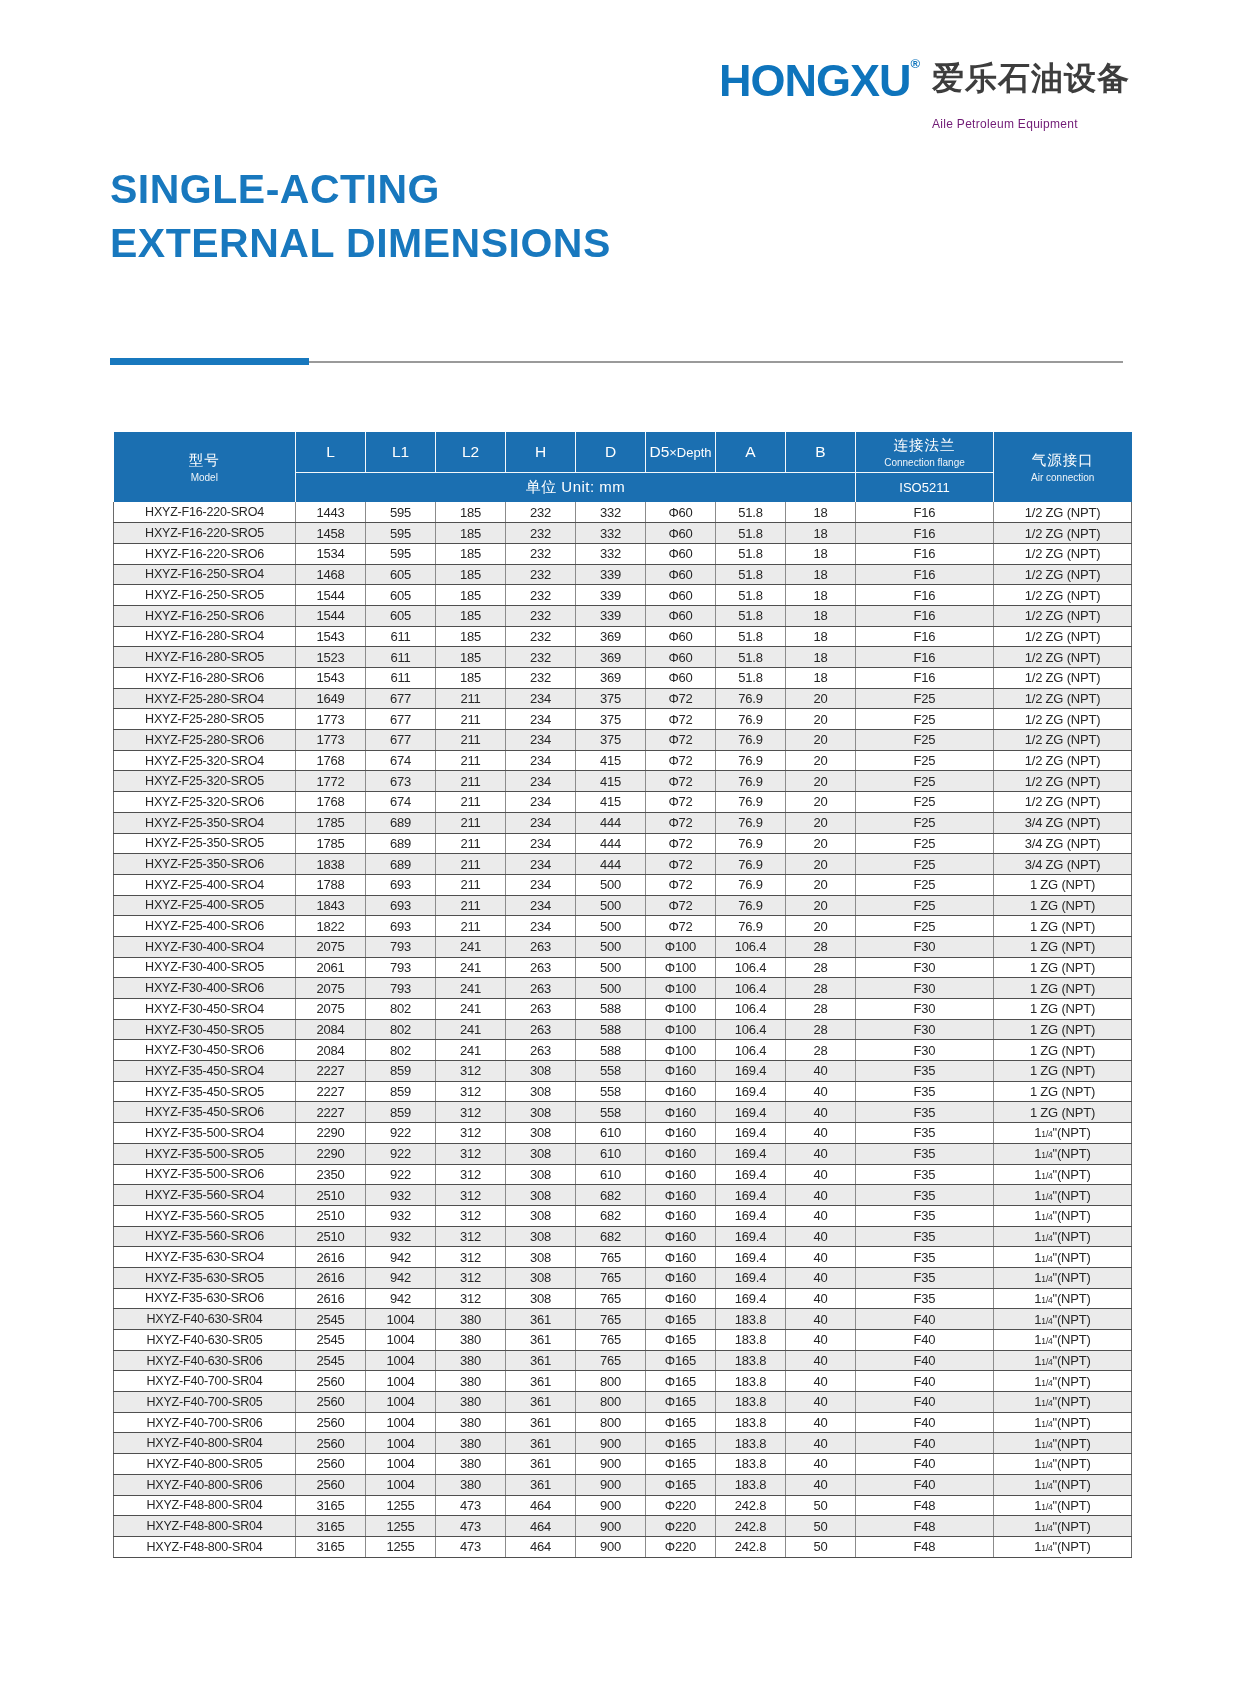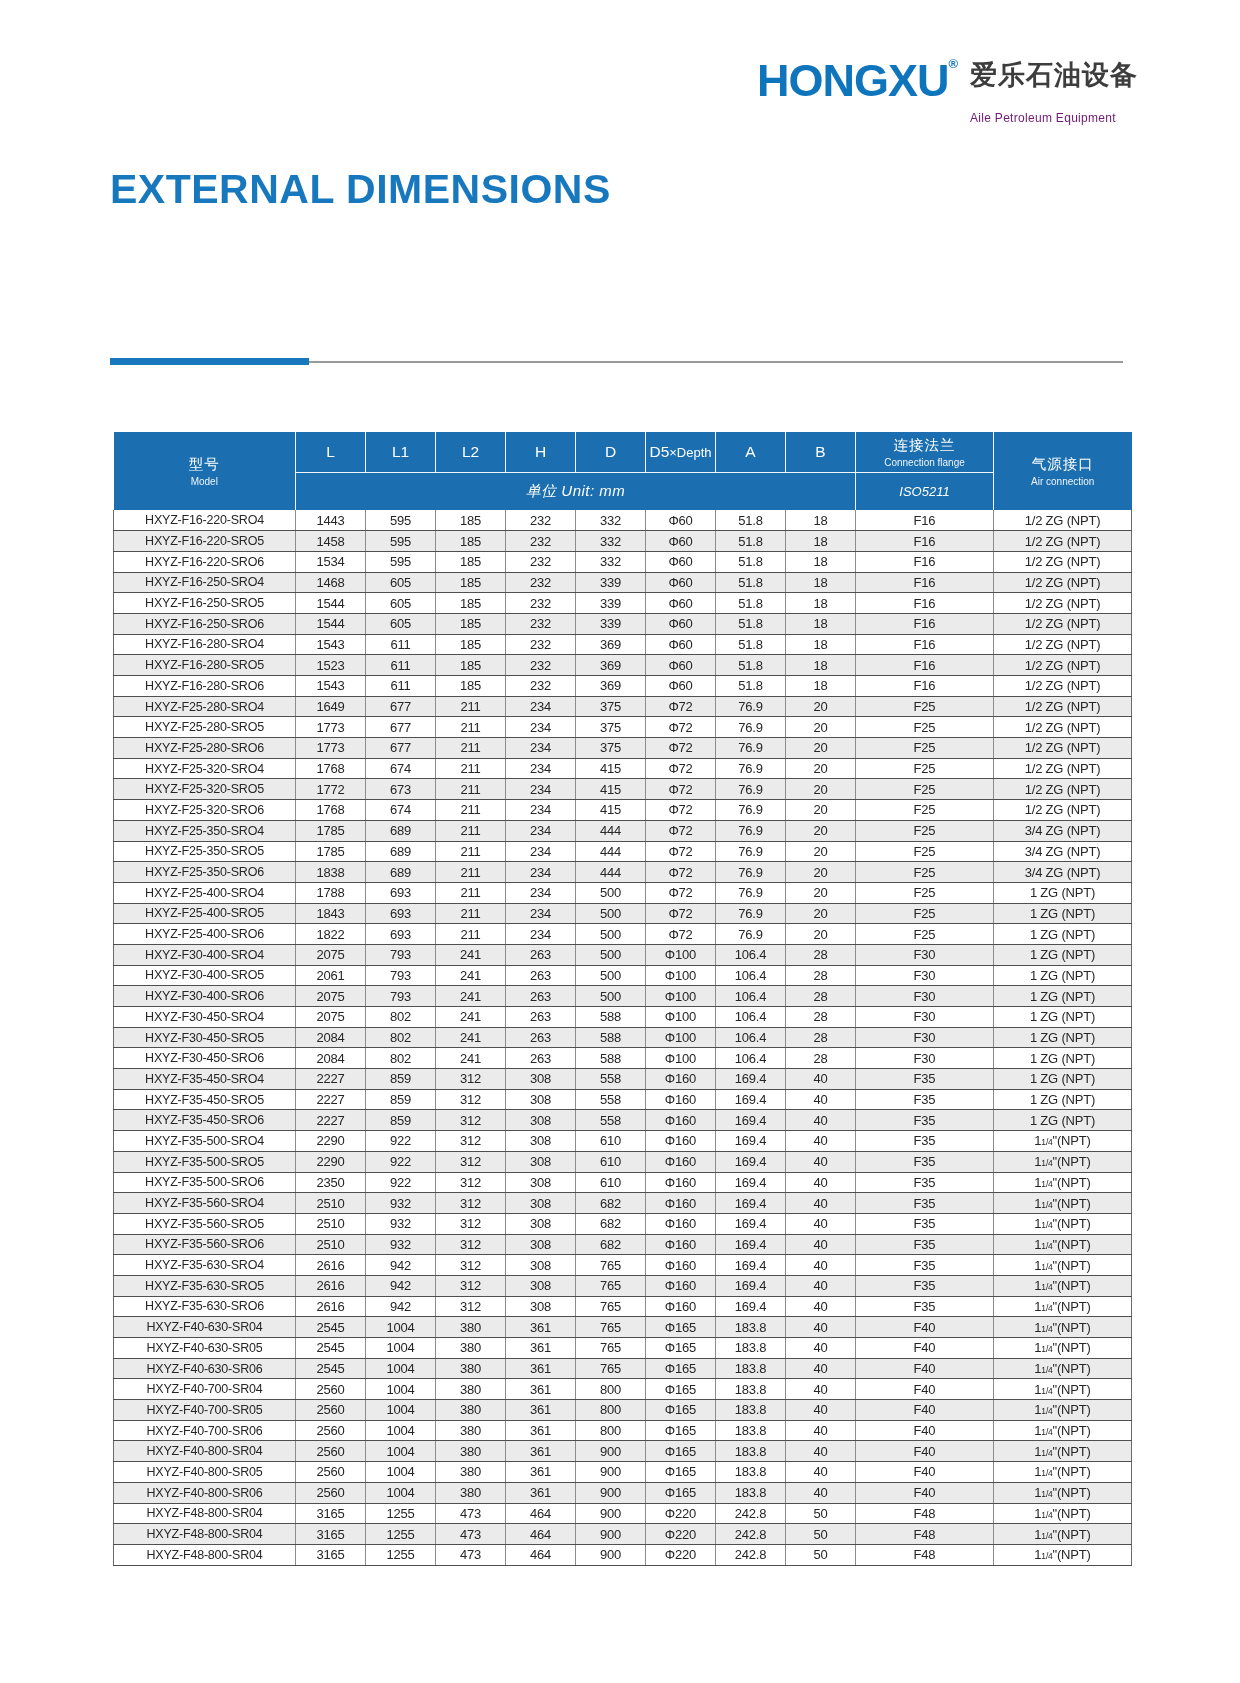--- a/index.html
+++ b/index.html
@@ -3,28 +3,28 @@
 <meta charset="utf-8">
 <style>
   * { margin:0; padding:0; box-sizing:border-box; }
   html,body { background:#fff; }
   body {
     width:1240px; height:1683px; position:relative; overflow:hidden;
     font-family:"Liberation Sans", sans-serif; color:#262626;
   }
 
   
-  .logo { position:absolute; top:58px; right:102px; display:flex; align-items:flex-start; gap:12px; }
+  .logo { position:absolute; top:58px; right:110px; display:flex; align-items:flex-start; gap:12px; }
   .brand-wrap { display:flex; align-items:flex-start; }
   .brand {
     font-size:45px; font-weight:800; letter-spacing:-1px; color:#0e74bc; line-height:1;
   }
   .brand-reg { font-size:13px; font-weight:700; color:#0e74bc; margin-top:-2px; }
   .logo-cn-block { display:flex; flex-direction:column; margin-top:2px; }
-  .logo-cn { font-size:27px; font-weight:700; color:#3d3d3d; line-height:1.15; letter-spacing:1px; }
+  .logo-cn { font-size:32px; font-weight:700; color:#3d3d3d; line-height:1.15; letter-spacing:1px; }
   .logo-en { font-size:12px; color:#701a75; letter-spacing:.3px; margin-top:20px; }
 
   
   .title-block { position:absolute; left:110px; top:162px; }
   .title-line { font-size:41px; font-weight:600; color:#1878be; line-height:1.32; letter-spacing:.5px; }
   .title-cn { font-size:46px; color:#262626; margin-top:10px; letter-spacing:2px; }
   .title-cn .bold { font-weight:800; }
   .title-cn .light { font-weight:400; }
 
   
@@ -34,21 +34,21 @@
 
   
   .spec-table {
     position:absolute; left:113px; top:432px; width:1018px;
     border-collapse:collapse; table-layout:fixed;
   }
   .spec-table thead th, .spec-table thead td {
     background:#1b6fb1; color:#fff; font-weight:400; text-align:center; vertical-align:middle;
   }
   .hr1 { height:40px; }
-  .hr2 { height:38px;font-style:italic; }
+  .hr2 { height:30px; }
   thead .sep-l { border-left:1px solid rgba(255,255,255,.95); }
   thead .sep-t { border-top:1px solid rgba(255,255,255,.95); }
   .h-cn { display:block; font-size:14.5px; letter-spacing:1px; }
   .h-en { display:block; font-size:10px; opacity:.92; margin-top:2px; }
   .h-dim { font-size:15.5px; }
   .h-d5-main { font-size:15.5px; }
   .h-d5-sub { font-size:13px; }
   .h-unit { font-size:15px; letter-spacing:.5px; }
   .h-iso { font-size:13px; }
   th.air-th {
@@ -76,20 +76,21 @@
     <span class="brand">HONGXU</span>
     <span class="brand-reg">®</span>
   </div>
   <div class="logo-cn-block">
     <span class="logo-cn">爱乐石油设备</span>
     <span class="logo-en">Aile Petroleum Equipment</span>
   </div>
 </div>
 
 <div class="title-block">
+  <div class="title-line">SINGLE-ACTING</div>
   <div class="title-line">EXTERNAL DIMENSIONS</div>
 </div>
 
 <div class="rule">
   <div class="rule-blue"></div>
   <div class="rule-gray"></div>
 </div>
 
 <table class="spec-table">
   <colgroup>

